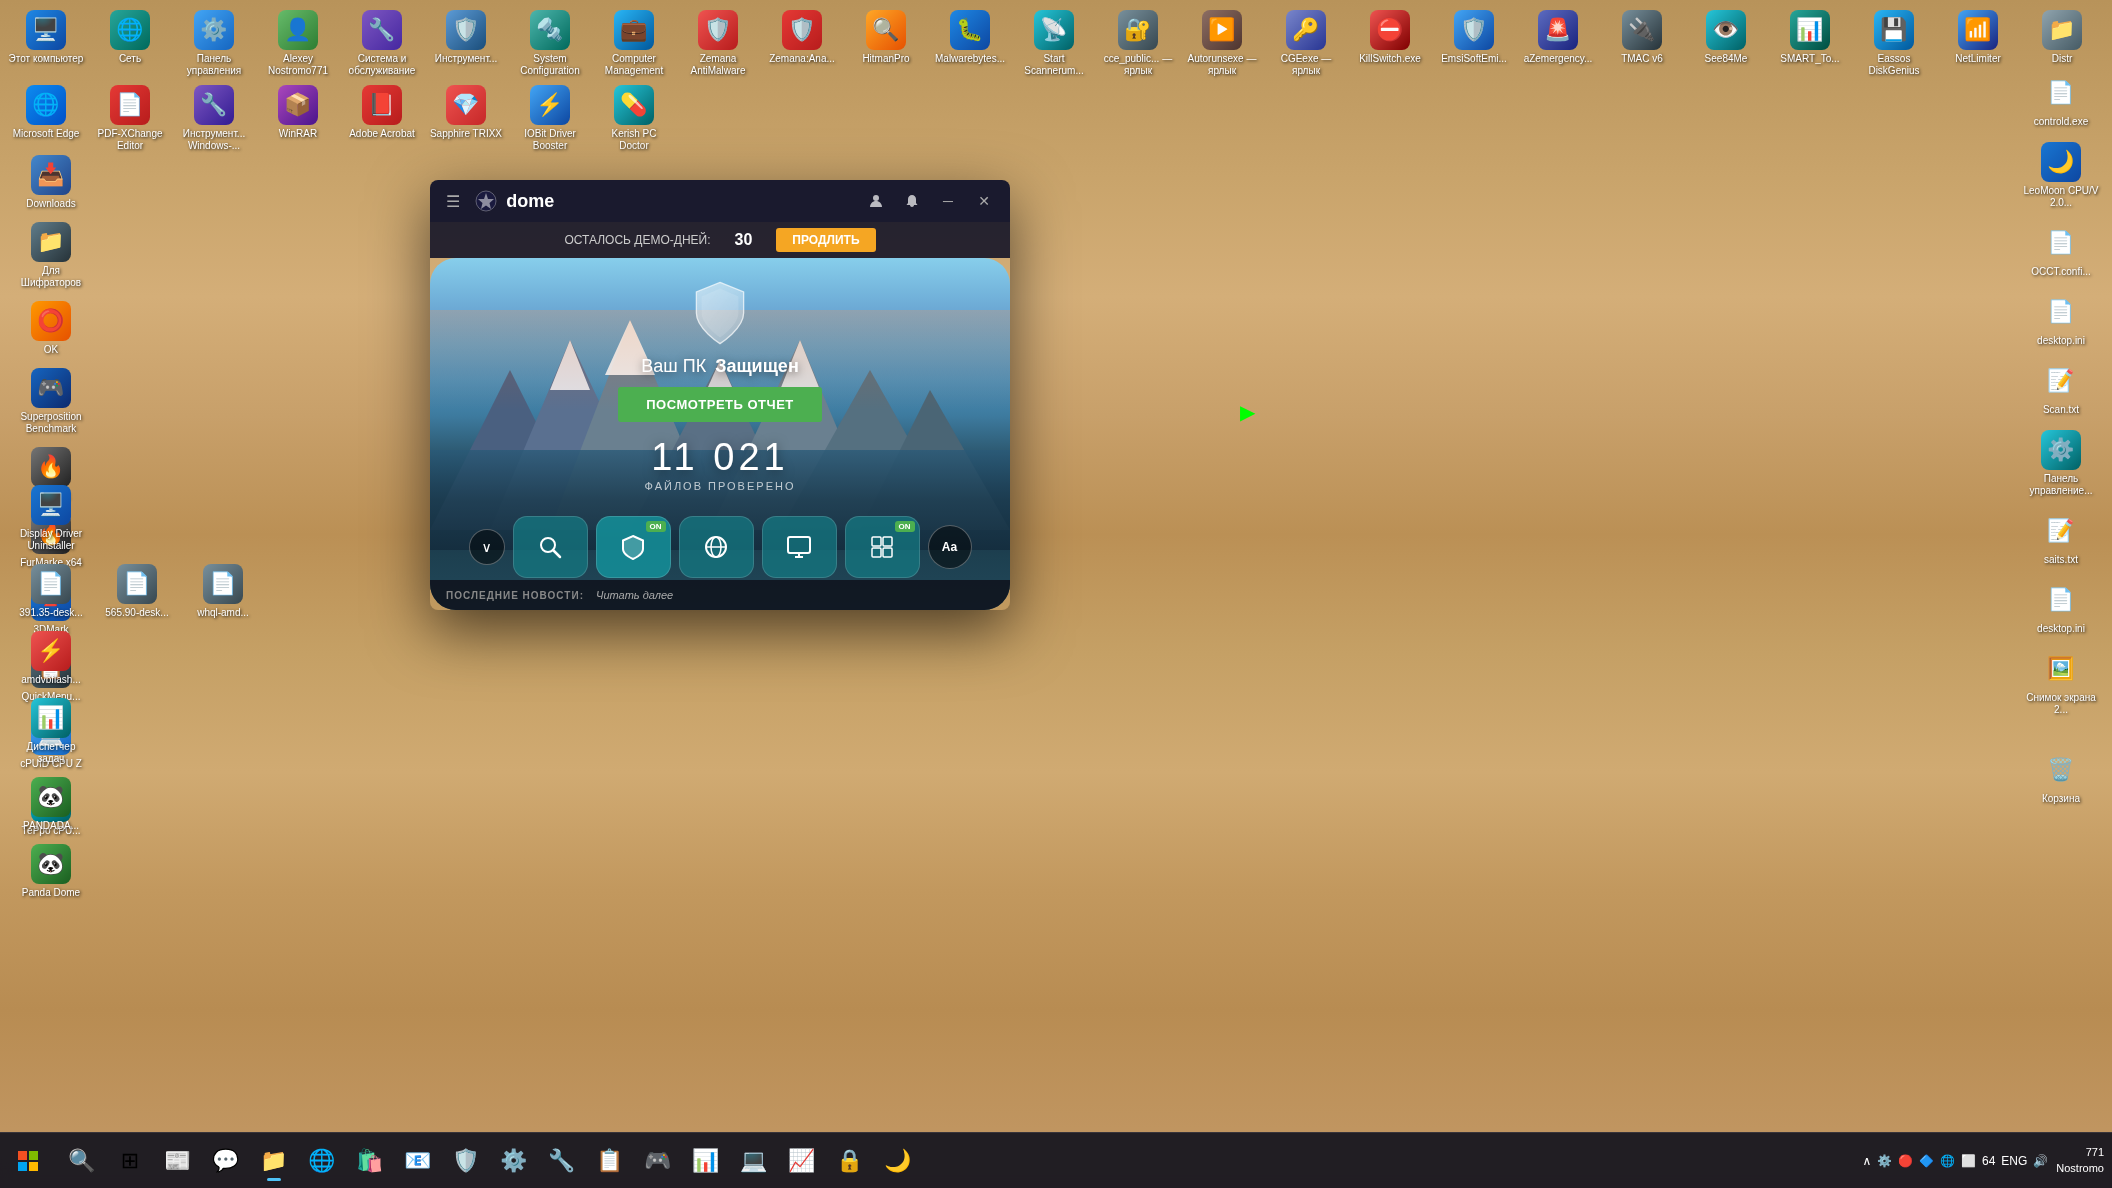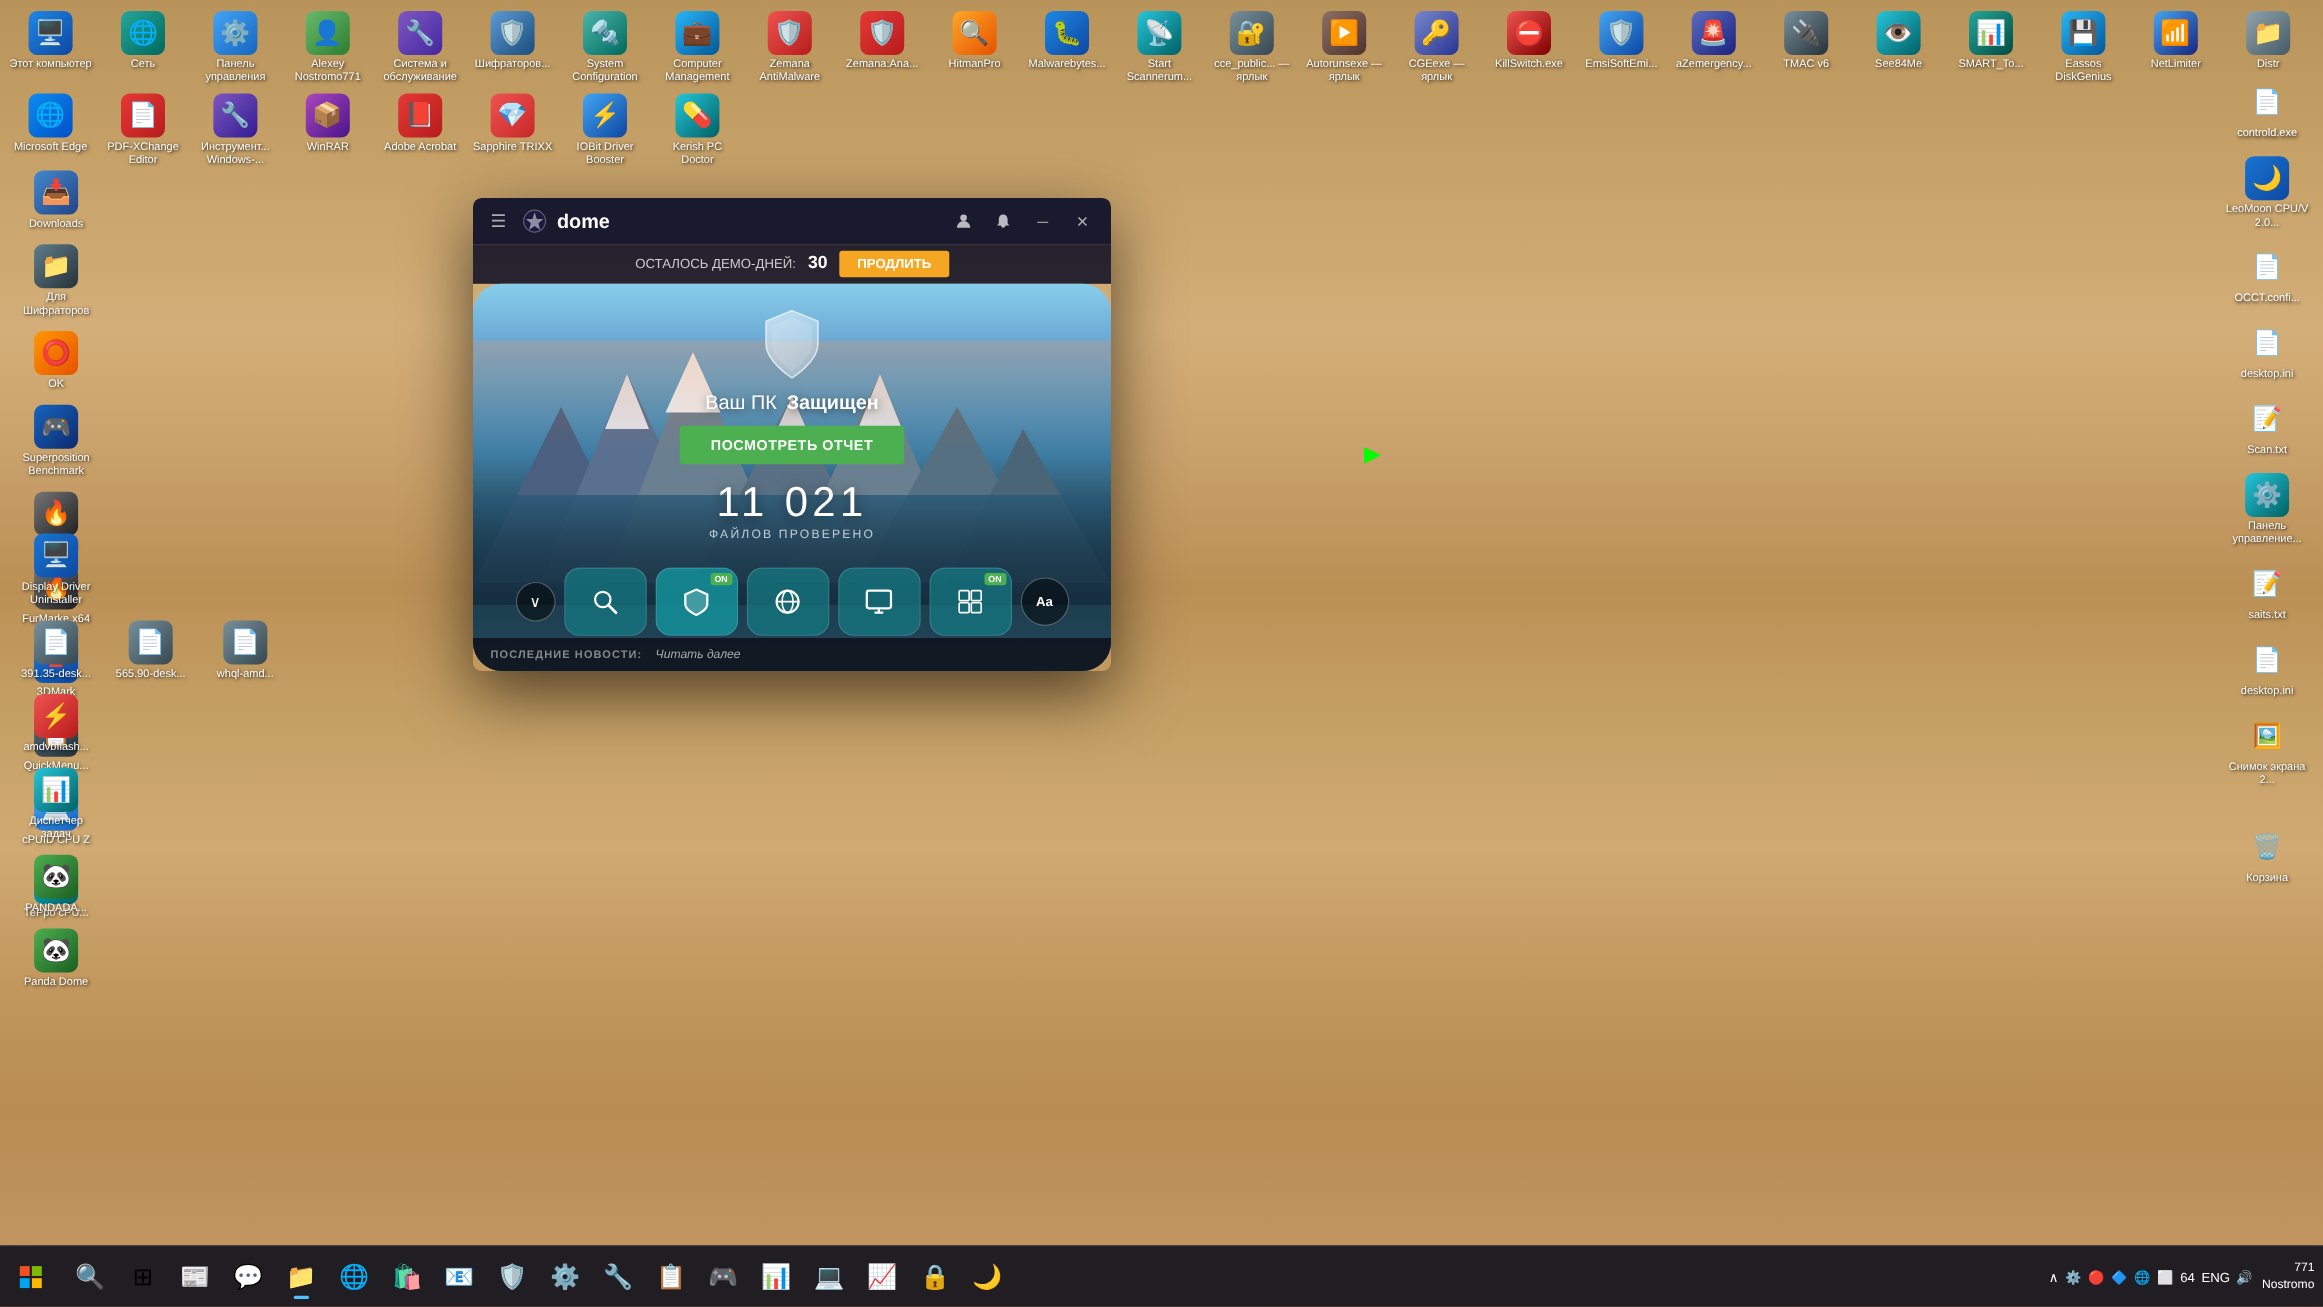--- a/index.html
+++ b/index.html
@@ -160,21 +160,21 @@
       font-size: 14px;
     }
 
     
     .demo-bar {
       height: 36px;
       background: rgba(20,20,40,0.9);
       display: flex;
       align-items: center;
       justify-content: center;
-      gap: 11px;
+      gap: 24px;
       font-size: 12px;
       color: #ccc;
     }
 
     .demo-days {
       color: white;
       font-weight: bold;
       font-size: 16px;
     }
 
@@ -482,21 +482,21 @@
     <div class="di">
       <div class="di-img" style="background:linear-gradient(135deg,#66bb6a,#2e7d32)">👤</div>
       <div class="di-label">Alexey Nostromo771</div>
     </div>
     <div class="di">
       <div class="di-img" style="background:linear-gradient(135deg,#7e57c2,#4527a0)">🔧</div>
       <div class="di-label">Система и обслуживание</div>
     </div>
     <div class="di">
       <div class="di-img" style="background:linear-gradient(135deg,#5c9bd6,#1a4d7a)">🛡️</div>
-      <div class="di-label">Шифраторов...</div>
+      <div class="di-label">Инструмент...</div>
     </div>
     <div class="di">
       <div class="di-img" style="background:linear-gradient(135deg,#4db6ac,#00695c)">🔩</div>
       <div class="di-label">System Configuration</div>
     </div>
     <div class="di">
       <div class="di-img" style="background:linear-gradient(135deg,#29b6f6,#01579b)">💼</div>
       <div class="di-label">Computer Management</div>
     </div>
     <div class="di">

